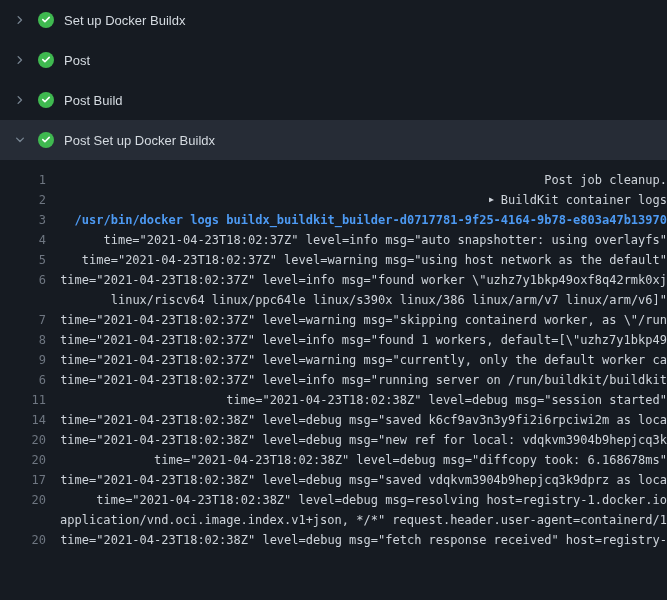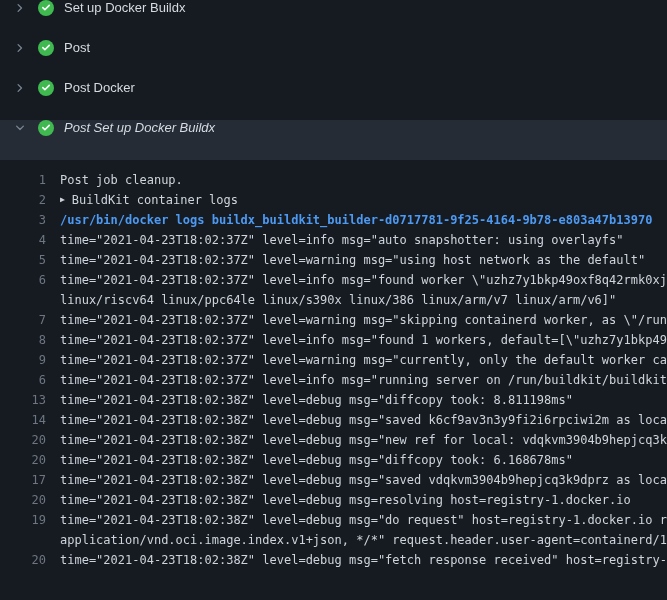--- a/index.html
+++ b/index.html
@@ -16,25 +16,25 @@
   *{margin:0;padding:0;box-sizing:border-box;}
   html,body{width:667px;height:600px;overflow:hidden;}
   body{
     background:var(--page_bg);
     font-family:"Liberation Sans", sans-serif;
   }
   .viewer{width:667px;height:600px;overflow:hidden;}
 
   
   .step{
-    display:flex;align-items:flex-start;
+    display:flex;align-items:center;
     height:40px;padding:0 16px 0 12px;
     cursor:pointer;
   }
-  .step.expanded{background:var(--expanded_header_bg);font-style:italic;}
+  .step.expanded{background:var(--expanded_header_bg);}
   .chev{
     width:16px;height:16px;flex:none;
     display:flex;align-items:center;justify-content:center;
     color:var(--chevron);margin-right:10px;
   }
   .chev svg{display:block;}
   .step.expanded .chev svg{transform:rotate(90deg);}
   .check{width:16px;height:16px;flex:none;margin-right:10px;}
   .check svg{display:block;}
   .title{
@@ -57,20 +57,21 @@
     text-align:right;
     color:var(--line_number);
     cursor:pointer;
   }
   .txt{
     flex:1;min-width:0;
     padding-left:14px;
     color:var(--log_text);
     white-space:pre;
     overflow:hidden;
+    text-align:right;
   }
   .row.cmd .txt{
     color:var(--command_text);
     font-weight:bold;
   }
   .tri{
     display:inline-block;
     font-size:8px;
     margin-right:7px;
     transform:translateY(-2px);
@@ -116,21 +117,21 @@
       <svg width="12" height="12" viewBox="0 0 16 16" fill="none">
         <path d="M5.5 3.5 10 8l-4.5 4.5" stroke="currentColor" stroke-width="1.8" stroke-linecap="round" stroke-linejoin="round"></path>
       </svg>
     </span>
     <span class="check">
       <svg width="16" height="16" viewBox="0 0 16 16">
         <circle cx="8" cy="8" r="8" fill="var(--check_circle)"></circle>
         <path d="M11.2 5.4 6.9 9.7 4.8 7.6" stroke="var(--check_mark)" stroke-width="1.6" fill="none" stroke-linecap="round" stroke-linejoin="round"></path>
       </svg>
     </span>
-    <span class="title">Post Docker</span>
+    <span class="title">Post Build</span>
   </div>
       <div class="step expanded">
     <span class="chev">
       <svg width="12" height="12" viewBox="0 0 16 16" fill="none">
         <path d="M5.5 3.5 10 8l-4.5 4.5" stroke="currentColor" stroke-width="1.8" stroke-linecap="round" stroke-linejoin="round"></path>
       </svg>
     </span>
     <span class="check">
       <svg width="16" height="16" viewBox="0 0 16 16">
         <circle cx="8" cy="8" r="8" fill="var(--check_circle)"></circle>
@@ -179,22 +180,22 @@
   </div>
       <div class="row">
     <span class="ln">9</span>
     <span class="txt">time="2021-04-23T18:02:37Z" level=warning msg="currently, only the default worker ca</span>
   </div>
       <div class="row">
     <span class="ln">6</span>
     <span class="txt">time="2021-04-23T18:02:37Z" level=info msg="running server on /run/buildkit/buildkit</span>
   </div>
       <div class="row">
-    <span class="ln">13</span>
-    <span class="txt">time="2021-04-23T18:02:38Z" level=debug msg="diffcopy took: 8.811198ms"</span>
+    <span class="ln">11</span>
+    <span class="txt">time="2021-04-23T18:02:38Z" level=debug msg="session started"</span>
   </div>
       <div class="row">
     <span class="ln">14</span>
     <span class="txt">time="2021-04-23T18:02:38Z" level=debug msg="saved k6cf9av3n3y9fi2i6rpciwi2m as loca</span>
   </div>
       <div class="row">
     <span class="ln">20</span>
     <span class="txt">time="2021-04-23T18:02:38Z" level=debug msg="new ref for local: vdqkvm3904b9hepjcq3k</span>
   </div>
       <div class="row">
@@ -203,24 +204,20 @@
   </div>
       <div class="row">
     <span class="ln">17</span>
     <span class="txt">time="2021-04-23T18:02:38Z" level=debug msg="saved vdqkvm3904b9hepjcq3k9dprz as loca</span>
   </div>
       <div class="row">
     <span class="ln">20</span>
     <span class="txt">time="2021-04-23T18:02:38Z" level=debug msg=resolving host=registry-1.docker.io</span>
   </div>
       <div class="row">
-    <span class="ln">19</span>
-    <span class="txt">time="2021-04-23T18:02:38Z" level=debug msg="do request" host=registry-1.docker.io r</span>
-  </div>
-      <div class="row">
     <span class="ln"></span>
     <span class="txt">application/vnd.oci.image.index.v1+json, */*" request.header.user-agent=containerd/1.4</span>
   </div>
       <div class="row">
     <span class="ln">20</span>
     <span class="txt">time="2021-04-23T18:02:38Z" level=debug msg="fetch response received" host=registry-</span>
   </div>
     </div>
 </div>
 

